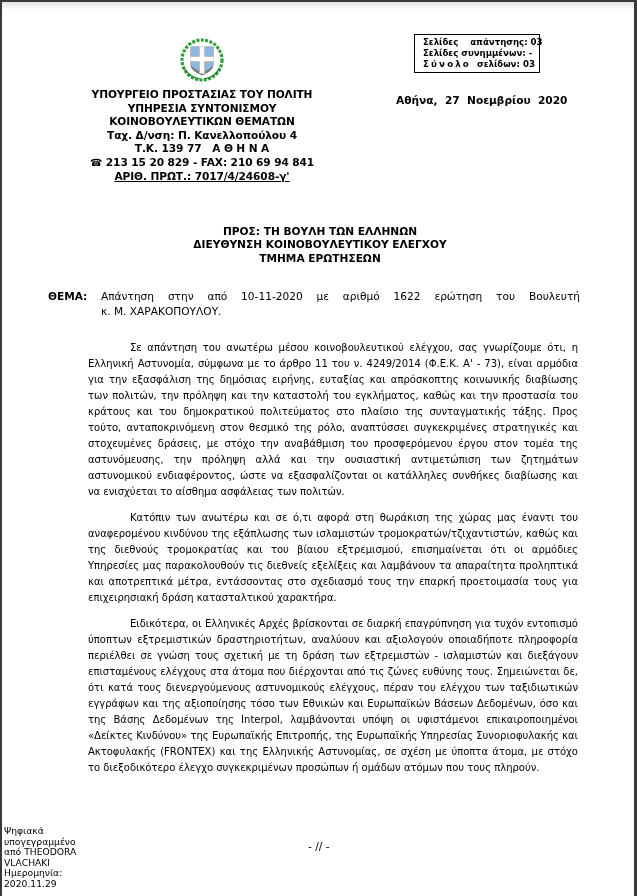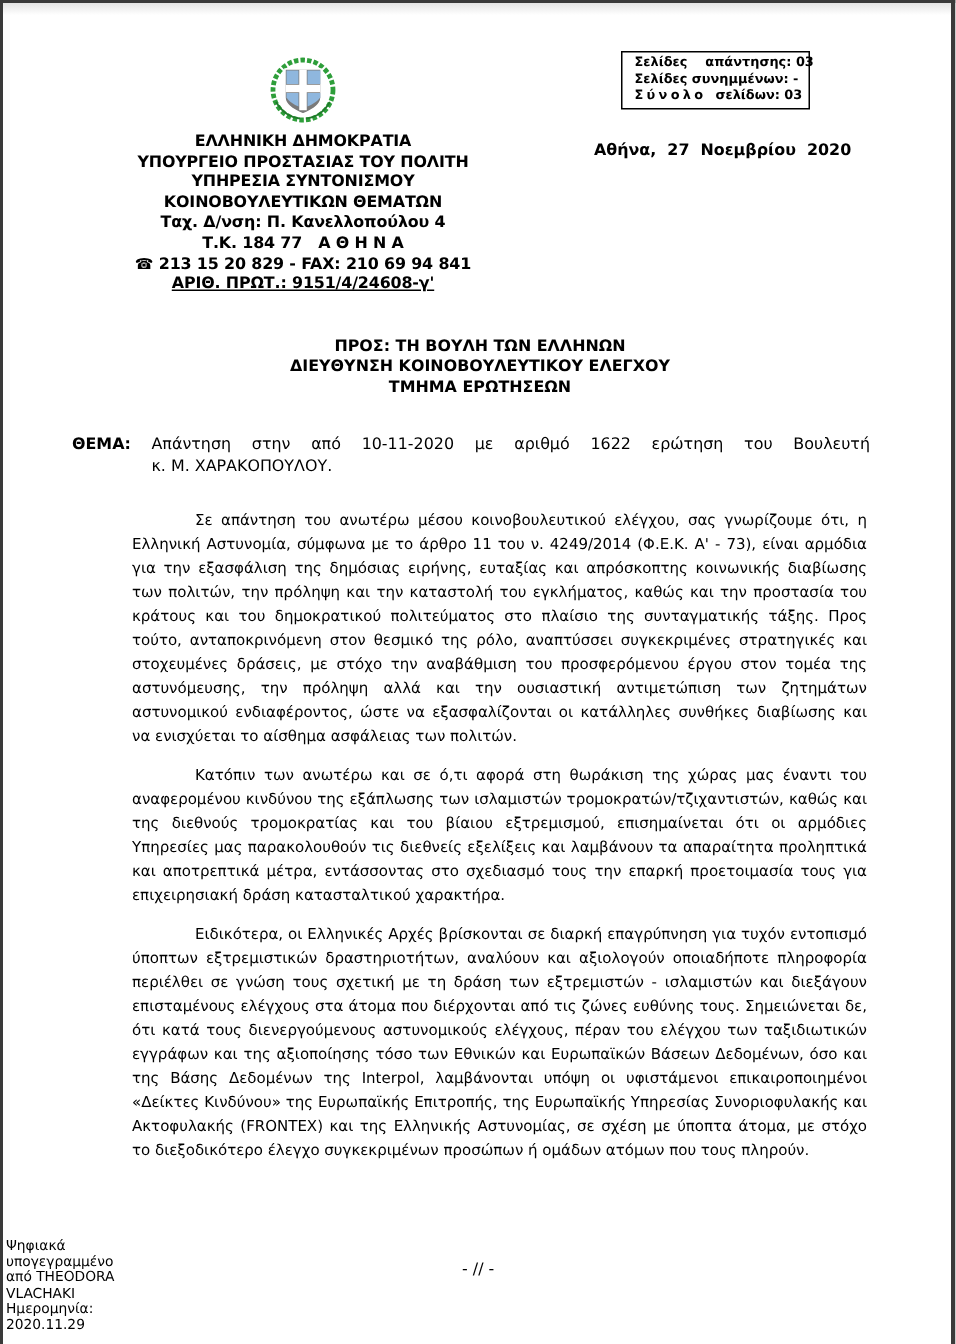--- a/index.html
+++ b/index.html
@@ -165,31 +165,30 @@
       <path d="M40 30 Q34 40 24 41" fill="none" stroke="#1f7a2a" stroke-width="1.2"></path>
 
       <path d="M10 8 H34 V27 Q34 33 22 38 Q10 33 10 27 Z" fill="#7a7a7a" stroke="#ffffff" stroke-width="1"></path>
       <rect x="19.5" y="8.5" width="5" height="27" fill="#ffffff"></rect>
       <rect x="10.5" y="18.5" width="23" height="5" fill="#ffffff"></rect>
       <rect x="11" y="9" width="8" height="9" fill="#8fb7de"></rect>
       <rect x="25" y="9" width="8.5" height="9" fill="#8fb7de"></rect>
       <path d="M11 24 H19 V33 Q13 30.5 11 27 Z" fill="#8fb7de"></path>
       <path d="M25 24 H33.5 V27 Q31 30.5 25 33 Z" fill="#8fb7de"></path>
     </svg>
-    <div class="line">ΕΛΛΗΝΙΚΗ ΔΗΜΟΚΡΑΤΙΑ</div>
     <div class="line">ΥΠΟΥΡΓΕΙΟ ΠΡΟΣΤΑΣΙΑΣ ΤΟΥ ΠΟΛΙΤΗ</div>
     <div class="line">ΥΠΗΡΕΣΙΑ ΣΥΝΤΟΝΙΣΜΟΥ</div>
     <div class="line">ΚΟΙΝΟΒΟΥΛΕΥΤΙΚΩΝ ΘΕΜΑΤΩΝ</div>
     <div class="line">Ταχ. Δ/νση: Π. Κανελλοπούλου 4</div>
-    <div class="line" style="white-space:pre">Τ.Κ. 184 77   Α Θ Η Ν Α</div>
+    <div class="line" style="white-space:pre">Τ.Κ. 139 77   Α Θ Η Ν Α</div>
     <div class="line">
       <span class="phone-glyph">☎</span>
       <span>213 15 20 829 - FAX: 210 69 94 841</span>
     </div>
-    <div class="line protocol">ΑΡΙΘ. ΠΡΩΤ.: 9151/4/24608-γ'</div>
+    <div class="line protocol">ΑΡΙΘ. ΠΡΩΤ.: 7017/4/24608-γ'</div>
   </div>
 
   <div class="pages-box">
     <div class="row">
       <span class="lbl" style="white-space:pre">Σελίδες    απάντησης:</span>&nbsp;<span>03</span>
     </div>
     <div class="row">
       <span class="lbl">Σελίδες συνημμένων:</span>&nbsp;<span>-</span>
     </div>
     <div class="row">

